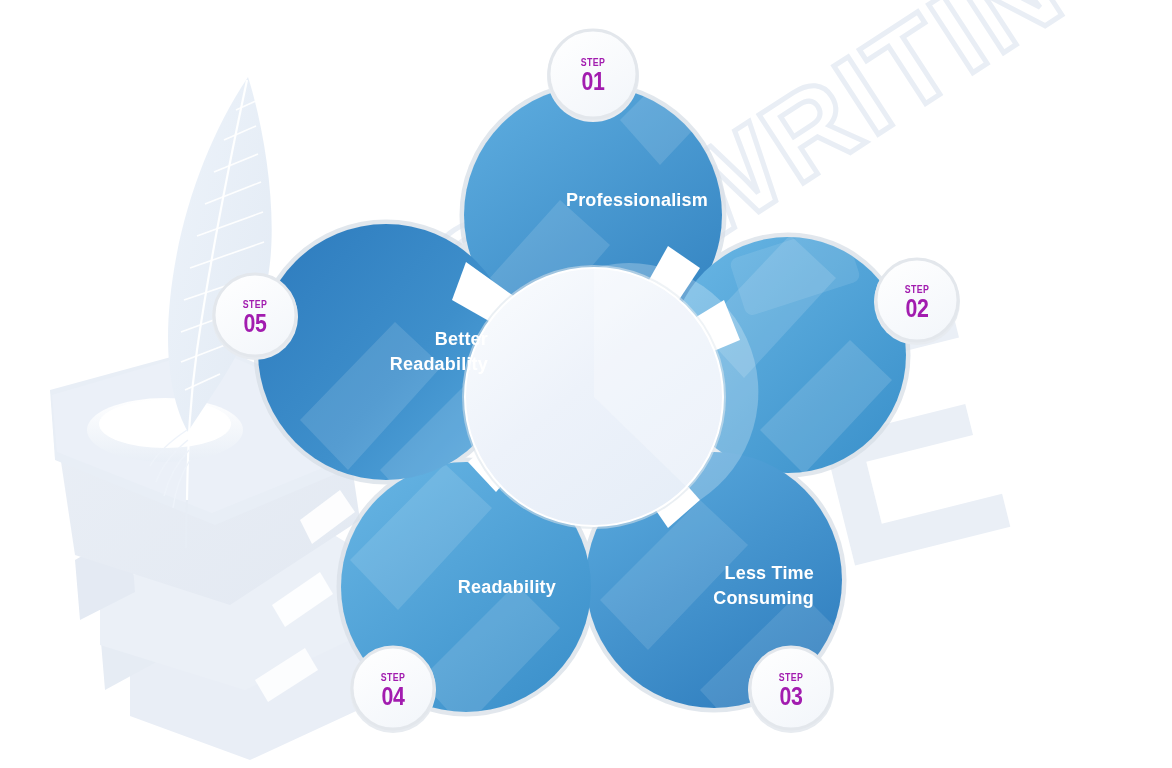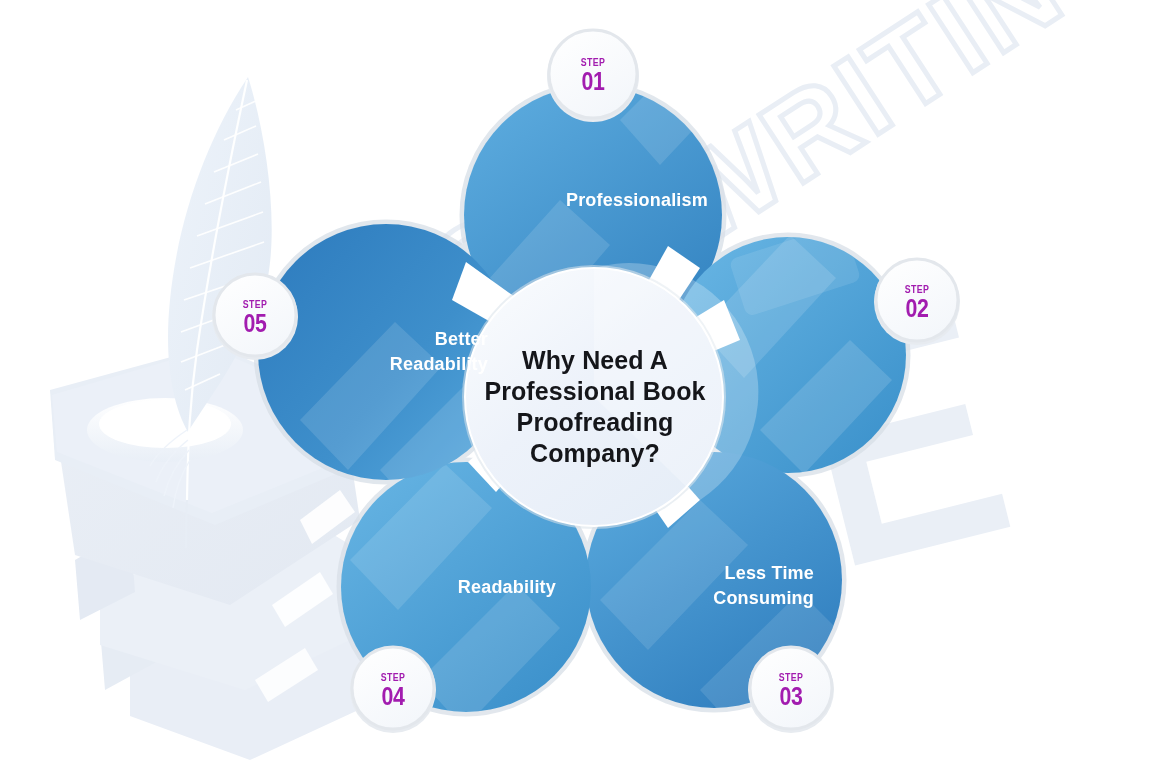--- a/index.html
+++ b/index.html
@@ -301,26 +301,20 @@
         <circle cx="393" cy="688" r="41" fill="none" stroke="#E3E7EC" stroke-width="3"></circle>
       </g>
       <g>
         <circle cx="255" cy="317" r="43" fill="#E7EBF0"></circle>
         <circle cx="255" cy="315" r="41" fill="url(#badgeGrad)"></circle>
         <circle cx="255" cy="315" r="41" fill="none" stroke="#E3E7EC" stroke-width="3"></circle>
       </g>
     </g>
   </svg>
 
-  <div class="center-title">
-    <div>Why Need A</div>
-    <div>Professional Book</div>
-    <div>Proofreading</div>
-    <div>Company?</div>
-  </div>
 
   <div class="petal-label" style="left:478px; top:188px; width:230px;">Professionalism</div>
 
 
   <div class="petal-label" style="left:614px; top:561px; width:200px;">Less Time
 Consuming</div>
 
   <div class="petal-label" style="left:376px; top:575px; width:180px;">Readability</div>
 
   <div class="petal-label" style="left:308px; top:327px; width:180px;">Better

